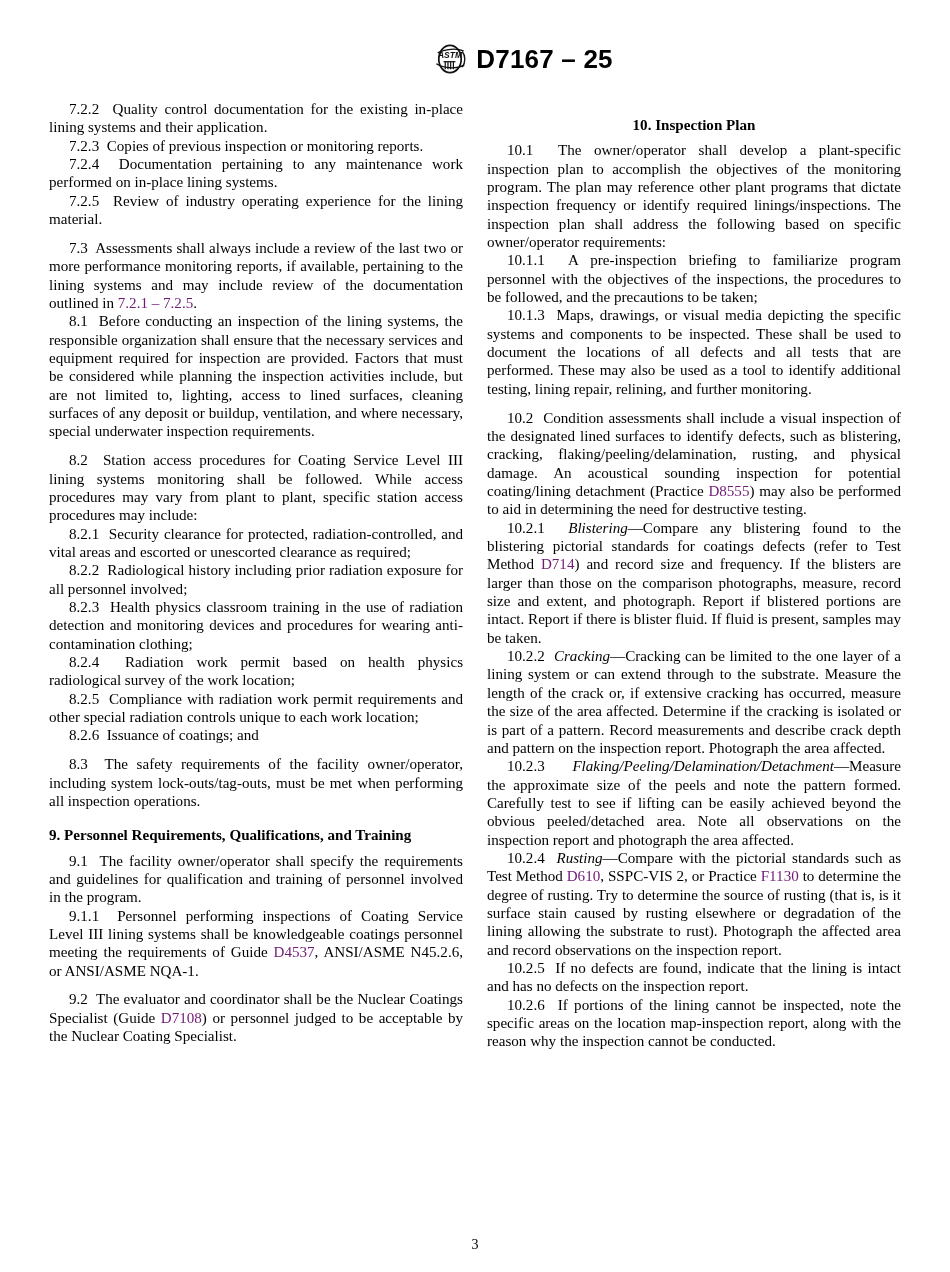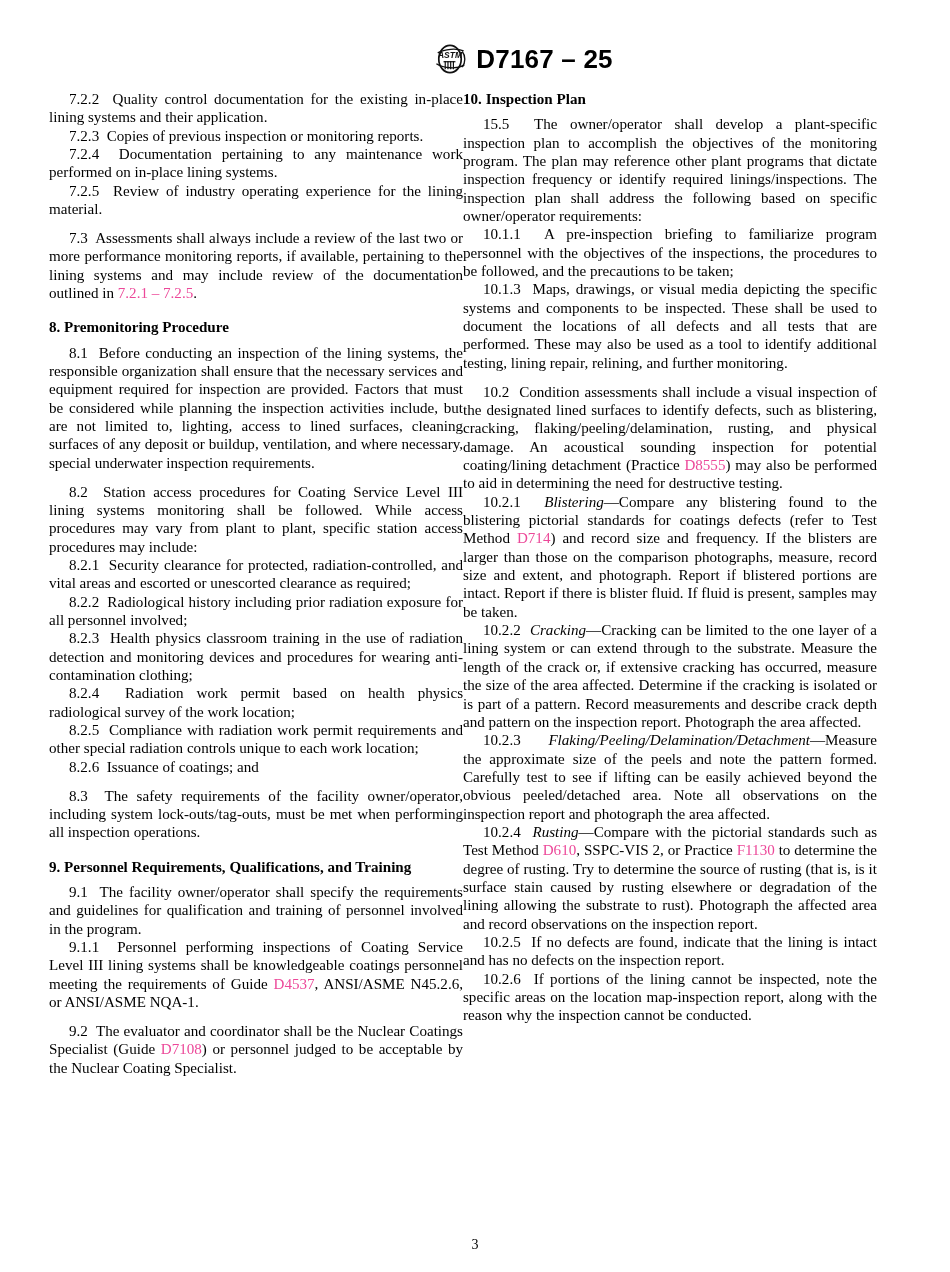--- a/index.html
+++ b/index.html
@@ -44,25 +44,26 @@
     font-family: "Liberation Sans", "DejaVu Sans", sans-serif;
     font-weight: bold;
     font-size: 26px;
     letter-spacing: 0.2px;
     white-space: nowrap;
   }
 
   
   .columns {
     position: absolute;
-    top: 90px;
+    top: 100px;
     left: 49px;
     width: 852px;
     height: 1120px;
     display: flex;
+    gap: 24px;
   }
   .col {
     width: 414px;
     font-size: 15.1px;
     line-height: 18.35px;
     text-align: justify;
     text-justify: inter-word;
     -webkit-hyphens: none;
     hyphens: none;
   }
@@ -80,27 +81,28 @@
   }
   .sec-head {
     font-weight: bold;
     text-indent: 0;
     margin-top: 16px;
     margin-bottom: 7px;
     text-align: left;
     font-size: 15.1px;
   }
   .sec-head.first {
-    margin-top: 0;
+    margin-top: 16px;
+    text-align: center;
   }
   .last-line-left {
     text-align-last: left;
   }
   .xref {
-    color: #ec4899;
+    color: #701a75;
   }
   .term {
     font-style: italic;
   }
 
   
   .page-number {
     position: absolute;
     bottom: 19px;
     left: 0;
@@ -151,21 +153,20 @@
       <p class="para">
         <span>7.2.5</span>&nbsp;
         <span>Review of industry operating experience for the lining material.</span>
       </p>
 
       <p class="para para-gap">
         <span>7.3</span>&nbsp;
         <span>Assessments shall always include a review of the last two or more performance monitoring reports, if available, pertaining to the lining systems and may include review of the documentation outlined in </span><span class="xref">7.2.1 – 7.2.5</span><span>.</span>
       </p>
 
-      <p class="sec-head">8. Premonitoring Procedure</p>
 
       <p class="para">
         <span>8.1</span>&nbsp;
         <span>Before conducting an inspection of the lining systems, the responsible organization shall ensure that the necessary services and equipment required for inspection are provided. Factors that must be considered while planning the inspection activities include, but are not limited to, lighting, access to lined surfaces, cleaning surfaces of any deposit or buildup, ventilation, and where necessary, special underwater inspection requirements.</span>
       </p>
 
       <p class="para para-gap">
         <span>8.2</span>&nbsp;
         <span>Station access procedures for Coating Service Level III lining systems monitoring shall be followed. While access procedures may vary from plant to plant, specific station access procedures may include:</span>
       </p>
@@ -223,21 +224,21 @@
         <span>The evaluator and coordinator shall be the Nuclear Coatings Specialist (Guide </span><span class="xref">D7108</span><span>) or personnel judged to be acceptable by the Nuclear Coating Specialist.</span>
       </p>
 
     </div>
 
     <div class="col">
 
       <p class="sec-head first">10. Inspection Plan</p>
 
       <p class="para">
-        <span>15.5</span>&nbsp;
+        <span>10.1</span>&nbsp;
         <span>The owner/operator shall develop a plant-specific inspection plan to accomplish the objectives of the monitoring program. The plan may reference other plant programs that dictate inspection frequency or identify required linings/inspections. The inspection plan shall address the following based on specific owner/operator requirements:</span>
       </p>
 
       <p class="para">
         <span>10.1.1</span>&nbsp;
         <span>A pre-inspection briefing to familiarize program personnel with the objectives of the inspections, the procedures to be followed, and the precautions to be taken;</span>
       </p>
 
 
       <p class="para">

